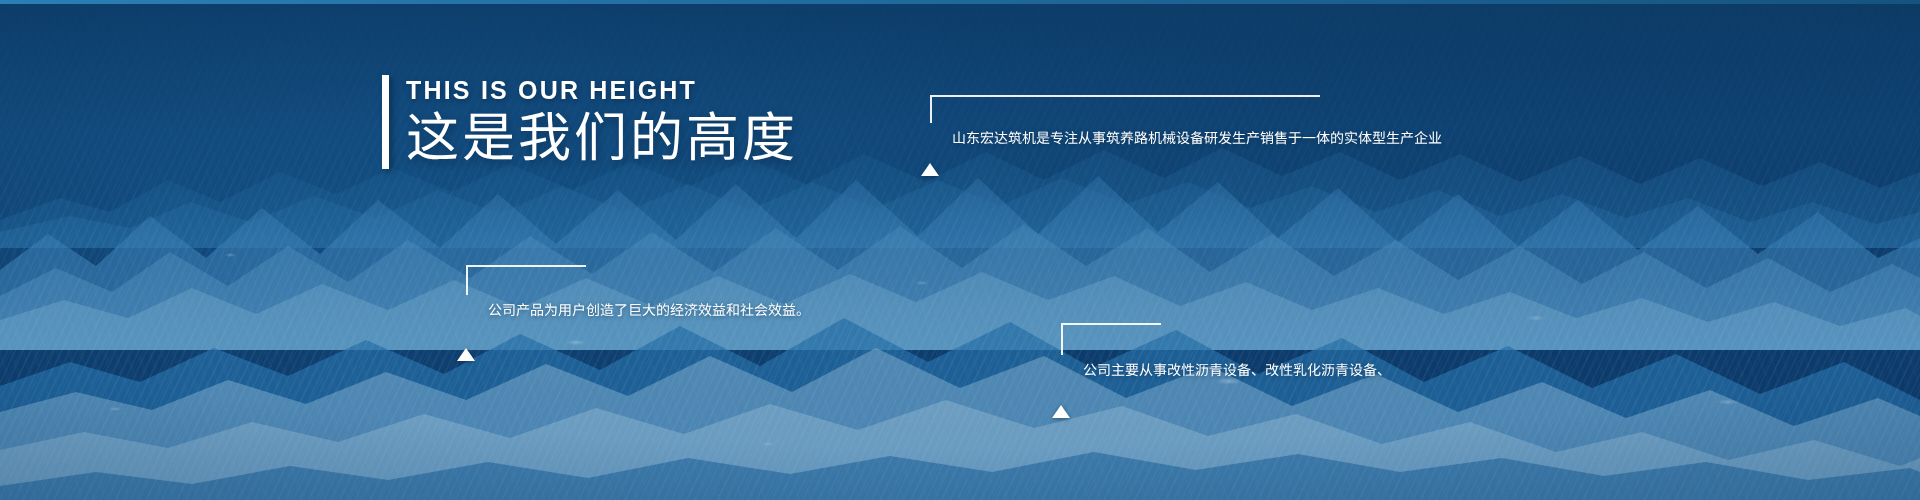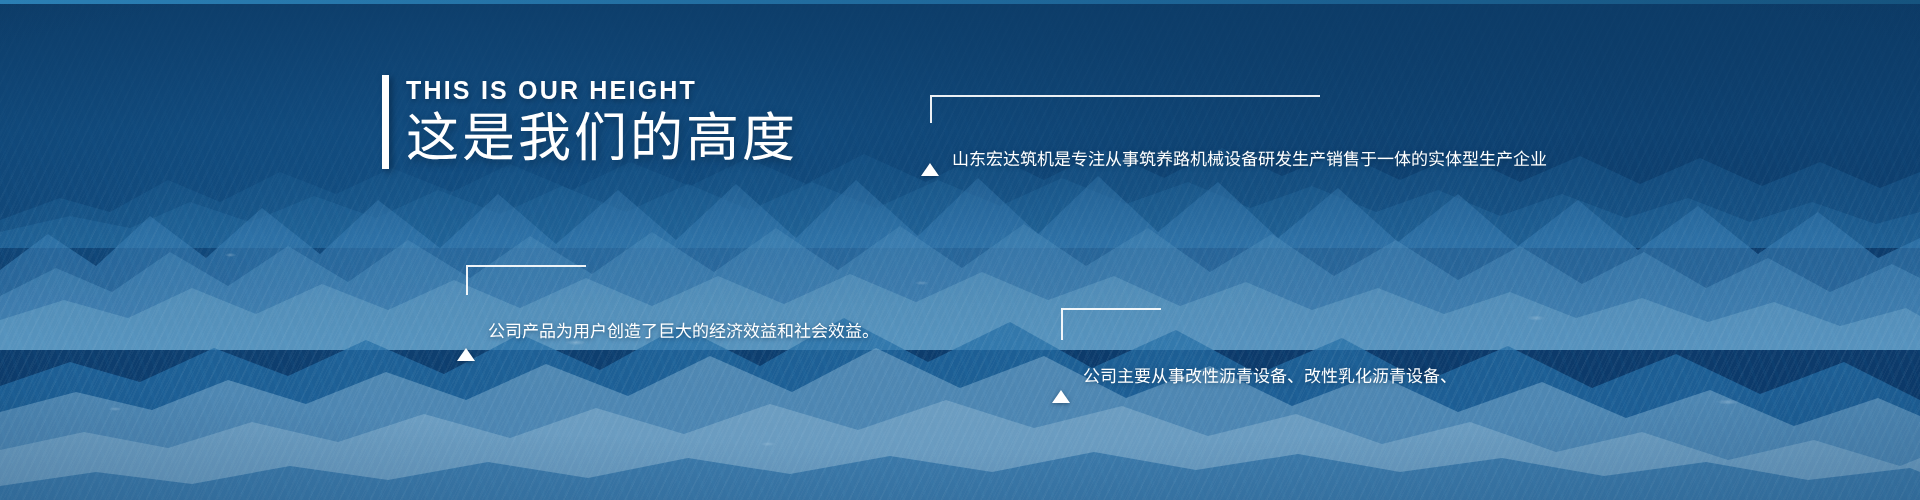--- a/index.html
+++ b/index.html
@@ -110,26 +110,25 @@
     text-shadow:2px 3px 8px rgba(5,32,60,.55);
     white-space:nowrap;
     font-family:"DejaVu Sans","Liberation Sans",sans-serif;
   }
 
   
   .callout{ position:absolute; }
   .callout .lines{ display:flex; flex-direction:column; }
   .co-line{
     color:#ffffff;
-    font-size:17px;
+    font-size:14px;
     line-height:31px;
     white-space:nowrap;
     text-shadow:0 1px 4px rgba(6,38,68,.55);
     font-family:"DejaVu Sans","Liberation Sans",sans-serif;
-    margin-top:21px;
   }
 
   
   .bracket{
     position:absolute;
     border-left:2px solid rgba(255,255,255,.92);
     border-top:2px solid rgba(255,255,255,.92);
     pointer-events:none;
   }
   .tri{
@@ -145,21 +144,21 @@
   #callout1{ left:952px; top:123px; }
   #callout1 .bracket{ left:-22px; top:-28px; width:390px; height:28px; }
   #callout1 .tri{ left:-31px; top:40px; }
 
   
   #callout2{ left:488px; top:295px; }
   #callout2 .bracket{ left:-22px; top:-30px; width:120px; height:30px; }
   #callout2 .tri{ left:-31px; top:53px; }
 
   
-  #callout3{ left:1083px; top:340px; }
+  #callout3{ left:1083px; top:355px; }
   #callout3 .bracket{ left:-22px; top:-32px; width:100px; height:32px; }
   #callout3 .tri{ left:-31px; top:50px; }
 </style>
 </head>
 <body>
 
 <div class="stage">
 
   <div class="bg">
     <div class="sky"></div>

